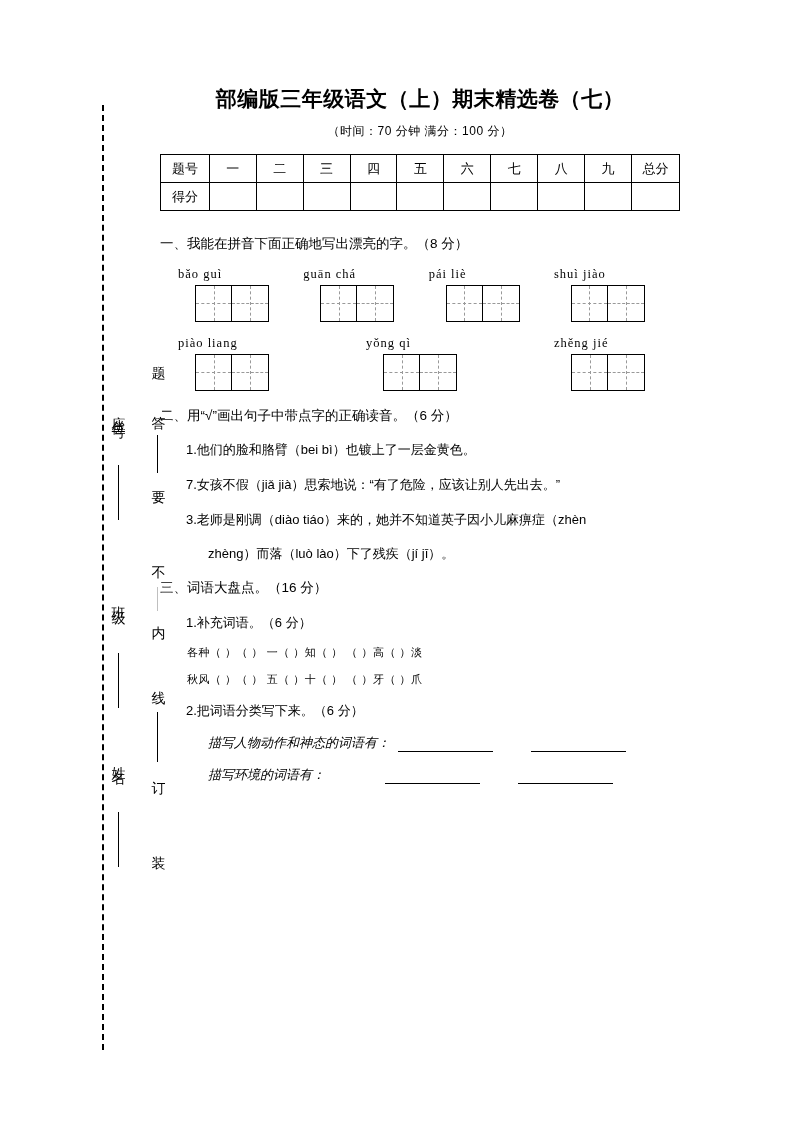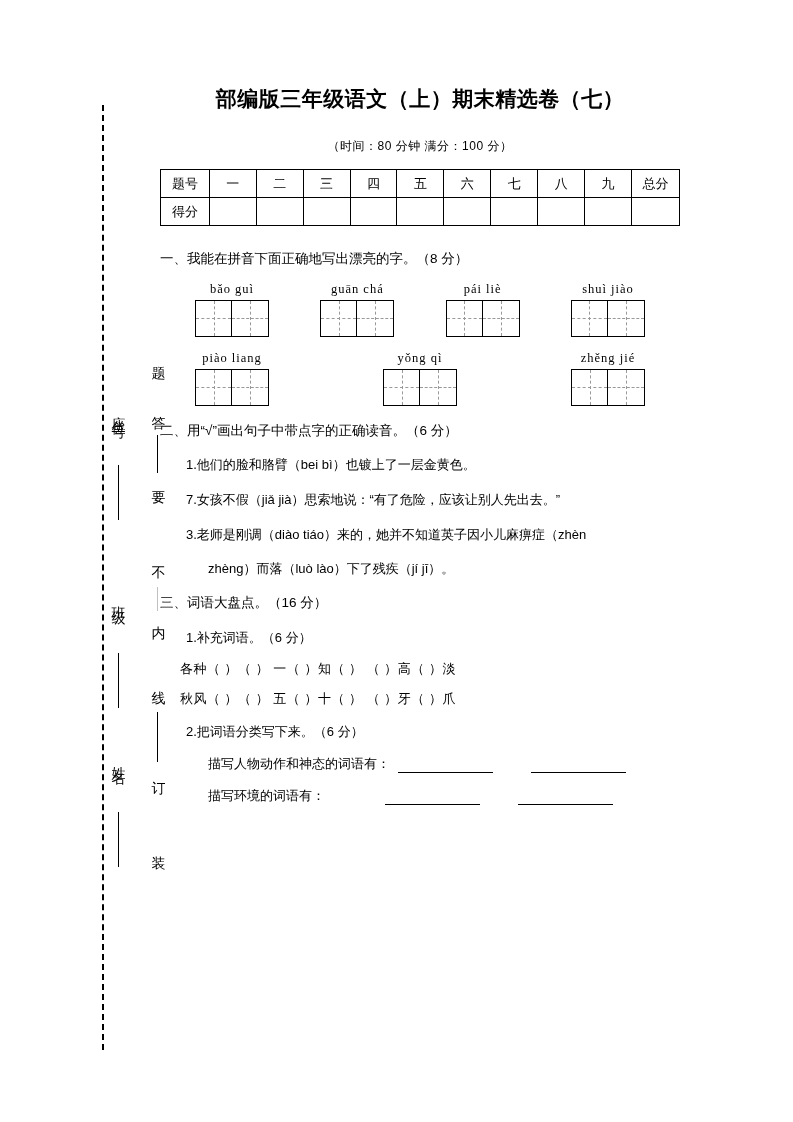--- a/index.html
+++ b/index.html
@@ -61,21 +61,21 @@
   .content {
     position: absolute;
     left: 160px;
     top: 85px;
     width: 520px;
   }
   h1.title {
     font-size: 21px;
     font-weight: bold;
     text-align: center;
-    margin: 0 0 25px 0;
+    margin: 0 0 10px 0;
     letter-spacing: 0.5px;
     font-family: "Liberation Sans", "DejaVu Sans", sans-serif;
   }
   .subtitle {
     font-size: 12px;
     text-align: center;
     margin-bottom: 14px;
     letter-spacing: 0.5px;
   }
 
@@ -115,21 +115,20 @@
   }
 
   
   .pyrow {
     display: flex;
     justify-content: space-between;
     margin: 0 18px 4px 18px;
   }
   .pycell {
     width: 108px;
-    text-align: center;
   }
   .pylabel {
     font-family: "Liberation Serif", "DejaVu Serif", serif;
     font-size: 12.5px;
     letter-spacing: 1px;
     margin-bottom: 3px;
     white-space: nowrap;
   }
   .boxpair {
     display: flex;
@@ -170,25 +169,26 @@
     font-size: 13px;
     margin: 6px 0 12px 60px;
     letter-spacing: 2px;
   }
   .word-list span { margin-right: 26px; }
   .fill-row {
     font-size: 13px;
     margin: 0 0 14px 48px;
     display: flex;
     align-items: flex-end;
+    font-style: italic;
   }
   .fill-row .lbl { white-space: nowrap; }
   .cloze-row {
-    font-size: 13px;
-    margin: 0 0 12px 20px;
+    font-size: 11px;
+    margin: 0 0 12px 27px;
     letter-spacing: 0.5px;
     white-space: nowrap;
   }
 </style>
 </head>
 <body>
 
 <div class="page">
 
   <div class="seal">
@@ -212,21 +212,21 @@
     <div class="vtext" style="left:52px; top:650px;">姓名</div>
 
     <div class="vline" style="left:58px; top:360px; height:55px;"></div>
     <div class="vline" style="left:58px; top:548px; height:55px;"></div>
     <div class="vline" style="left:58px; top:707px; height:55px;"></div>
   </div>
 
   <div class="content">
 
     <h1 class="title">部编版三年级语文（上）期末精选卷（七）</h1>
-    <div class="subtitle">（时间：80 分钟   满分：100 分）</div>
+    <div class="subtitle">（时间：70 分钟   满分：100 分）</div>
 
     <table class="score">
       <tbody>
           <tr>
         <td class="first">题号</td>
         <td>一</td>
         <td>二</td>
         <td>三</td>
         <td>四</td>
         <td>五</td>

